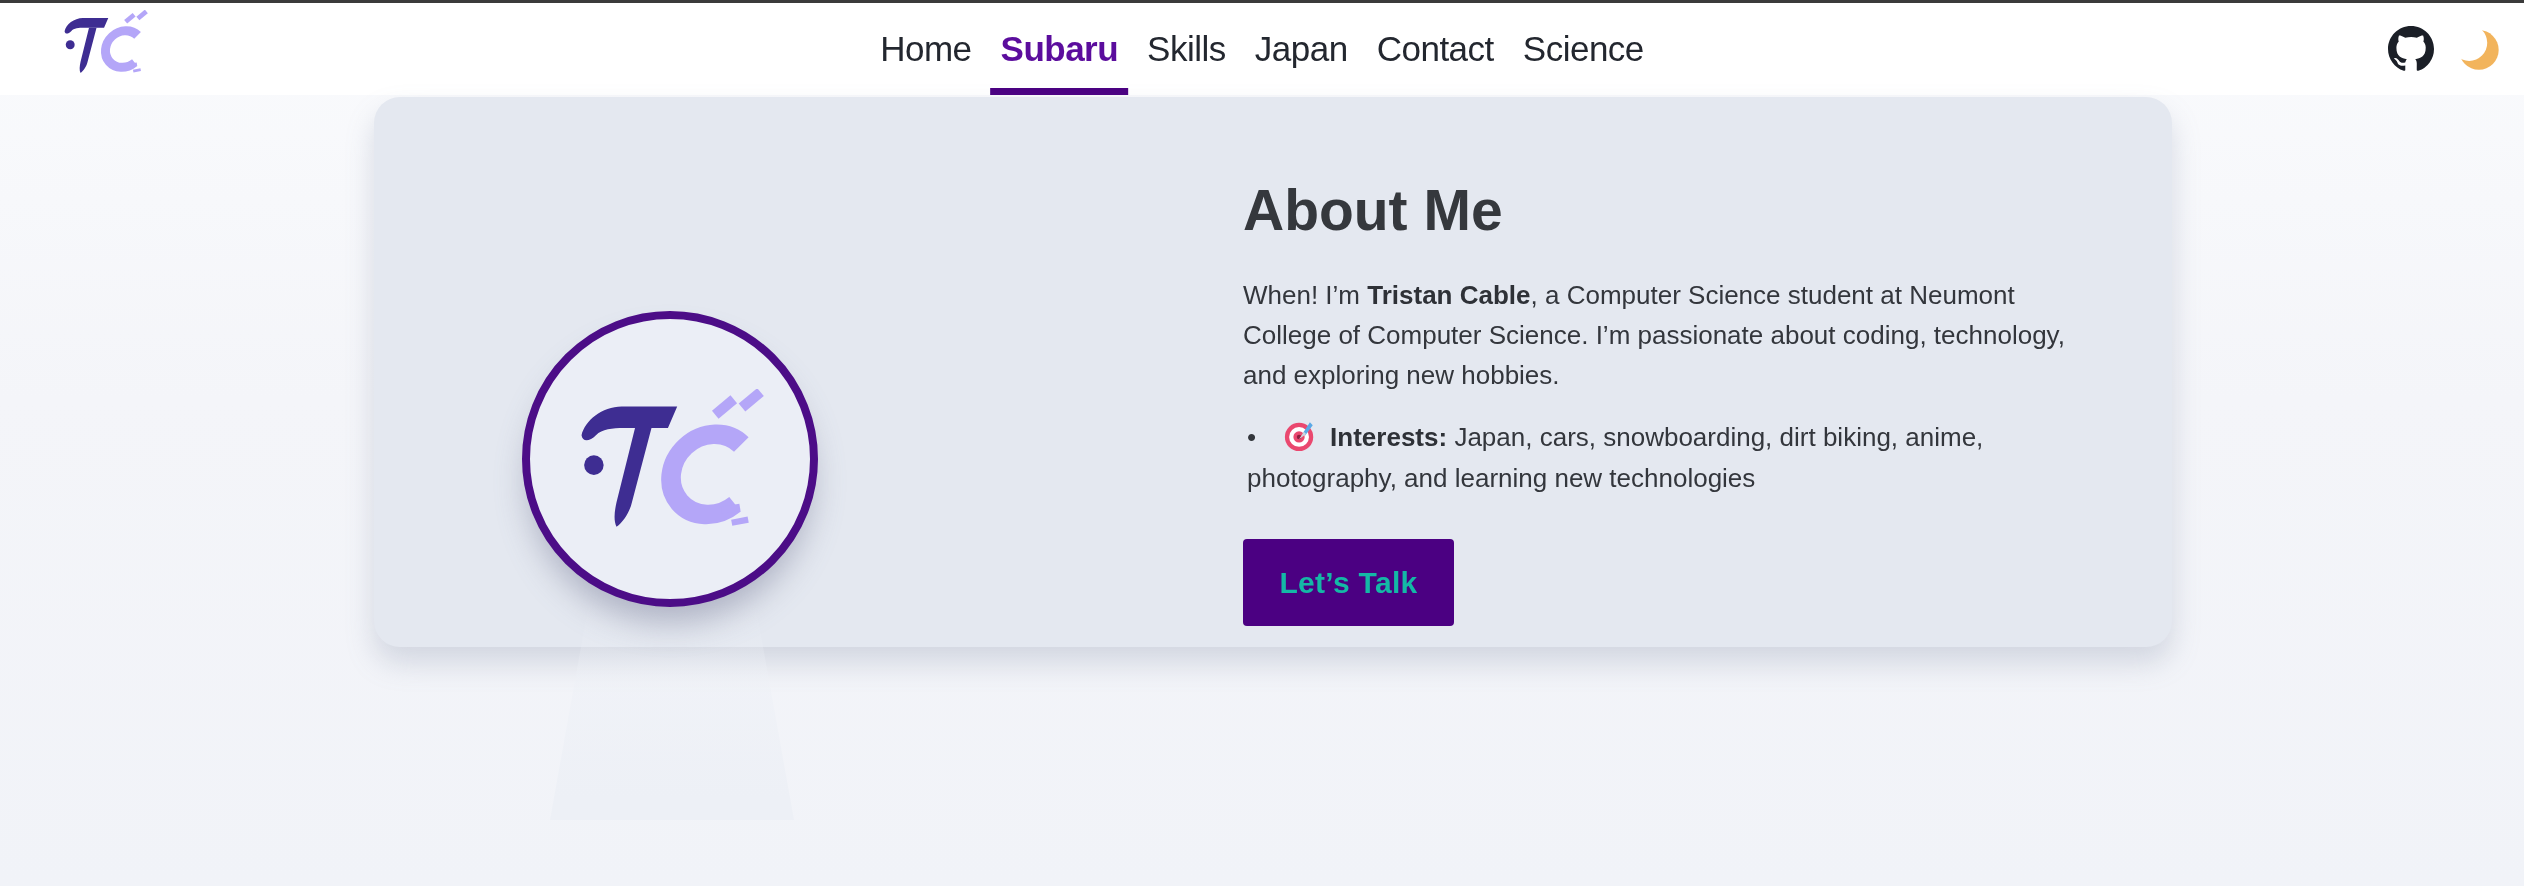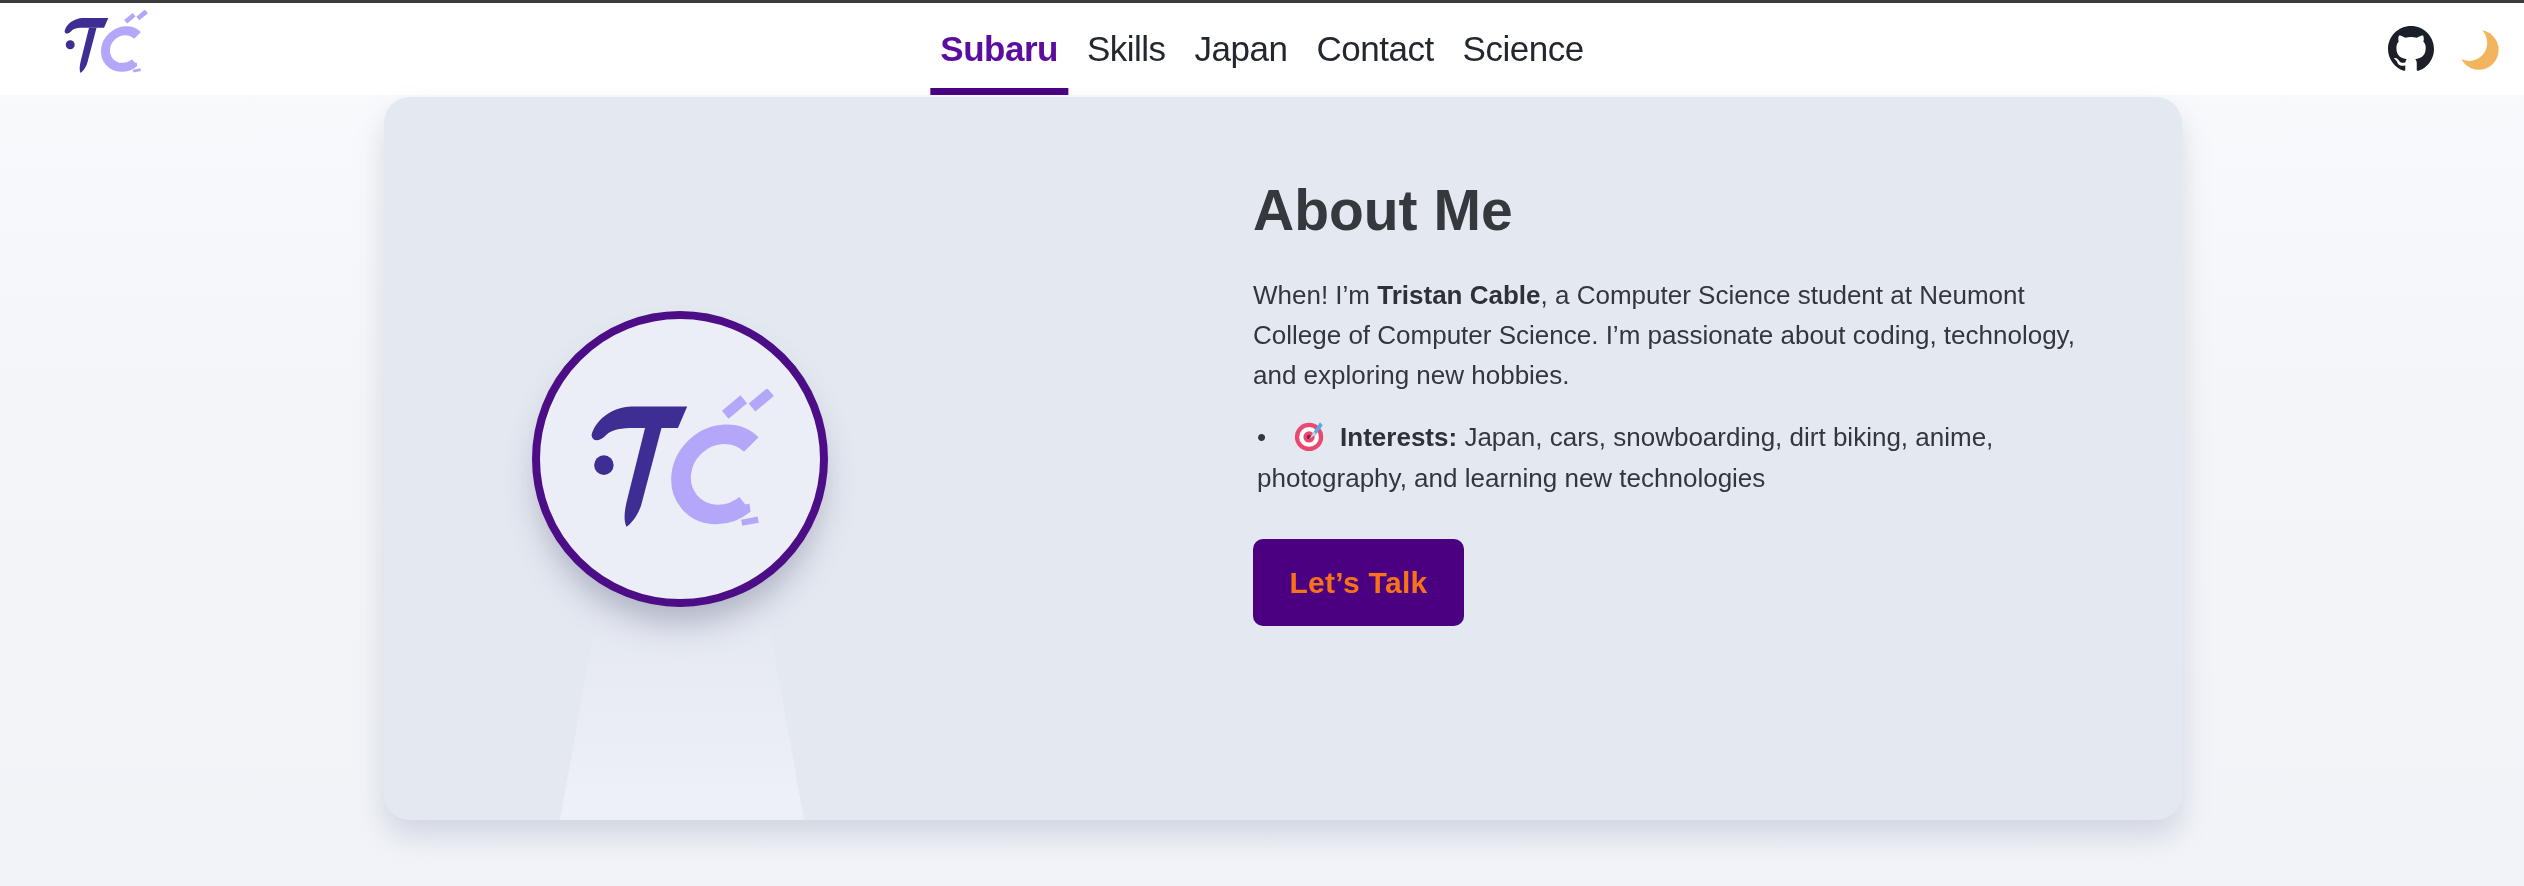--- a/index.html
+++ b/index.html
@@ -14,21 +14,21 @@
   .navbar{height:92px;background:#ffffff;position:relative;width:100%;}
   .nav-logo{position:absolute;left:58px;top:7px;width:94px;height:66px;cursor:pointer;}
   .nav-links{position:absolute;left:50%;top:0;transform:translateX(-50%);height:92px;display:flex;align-items:stretch;gap:9px;}
   .nav-link{display:flex;align-items:center;padding:0 10px;font-size:35px;color:#23272f;text-decoration:none;position:relative;letter-spacing:-0.5px;}
   .nav-link.active{color:#5b0d9d;font-weight:bold;}
   .nav-link.active::after{content:"";position:absolute;left:0;right:0;bottom:0;height:7px;background:#4b0082;}
   .nav-icons{position:absolute;right:24px;top:0;height:92px;display:flex;align-items:center;gap:22px;}
   .icon-btn{display:flex;align-items:center;justify-content:center;cursor:pointer;background:none;border:none;padding:0;}
   
   .card{
-    position:absolute;left:384px;top:97px;width:1798px;height:723px;
+    position:absolute;left:374px;top:97px;width:1798px;height:550px;
     background:#e4e8f0;border-radius:26px;
     box-shadow:0 16px 28px rgba(130,140,165,0.28);
   }
   .spotlight{
     position:absolute;left:176px;top:505px;width:244px;height:218px;
     background:linear-gradient(180deg,rgba(240,243,248,0) 0%,#edf0f6 90%);
     clip-path:polygon(16% 0,84% 0,100% 100%,0 100%);
   }
   .logo-circle{
     position:absolute;left:148px;top:214px;width:280px;height:280px;
@@ -41,23 +41,23 @@
   .content{position:absolute;left:869px;top:78px;width:860px;}
   .about-heading{margin:0 0 30px 0;font-size:57px;line-height:70px;font-weight:bold;color:#35383d;letter-spacing:0;}
   .para{margin:0 0 22px 0;font-size:26px;line-height:40px;color:#33363c;}
   .para .strong{font-weight:bold;color:#2e3137;margin-top:14px;}
   .interests{margin:0 0 40px 4px;font-size:26px;line-height:41px;color:#33363c;}
   .interests .dot{display:inline-block;margin-right:27px;}
   .interests .emoji{display:inline-block;width:34px;height:34px;vertical-align:-7px;margin-right:13px;}
   .interests .strong{font-weight:bold;color:#2e3137;}
   .cta-button{
     display:inline-flex;align-items:center;justify-content:center;
-    width:211px;height:87px;background:#4b0082;color:#f97316;
+    width:211px;height:87px;background:#4b0082;color:#14b8a6;
     font-size:30px;font-weight:bold;font-family:inherit;
-    border:none;border-radius:10px;cursor:pointer;letter-spacing:0.3px;
+    border:none;border-radius:4px;cursor:pointer;letter-spacing:0.3px;
   }
 </style>
 </head>
 <body>
 
 <div class="top-strip"></div>
 
 <header class="navbar">
 
   <a class="nav-logo">
@@ -73,20 +73,21 @@
       <g stroke="#b4a6f8">
         <line x1="144" y1="25" x2="162" y2="10" stroke-width="10"></line>
         <line x1="170" y1="18" x2="188" y2="3" stroke-width="10"></line>
         <line x1="150" y1="118" x2="168" y2="115" stroke-width="7"></line>
         <line x1="160" y1="130" x2="176" y2="127" stroke-width="6"></line>
       </g>
     </svg>
   </a>
 
   <nav class="nav-links">
+    <a class="nav-link">Home</a>
     <a class="nav-link active">Subaru</a>
     <a class="nav-link">Skills</a>
     <a class="nav-link">Japan</a>
     <a class="nav-link">Contact</a>
     <a class="nav-link">Science</a>
   </nav>
 
   <div class="nav-icons">
     <a class="icon-btn">
       <svg width="46" height="46" viewBox="0 0 16 16">

